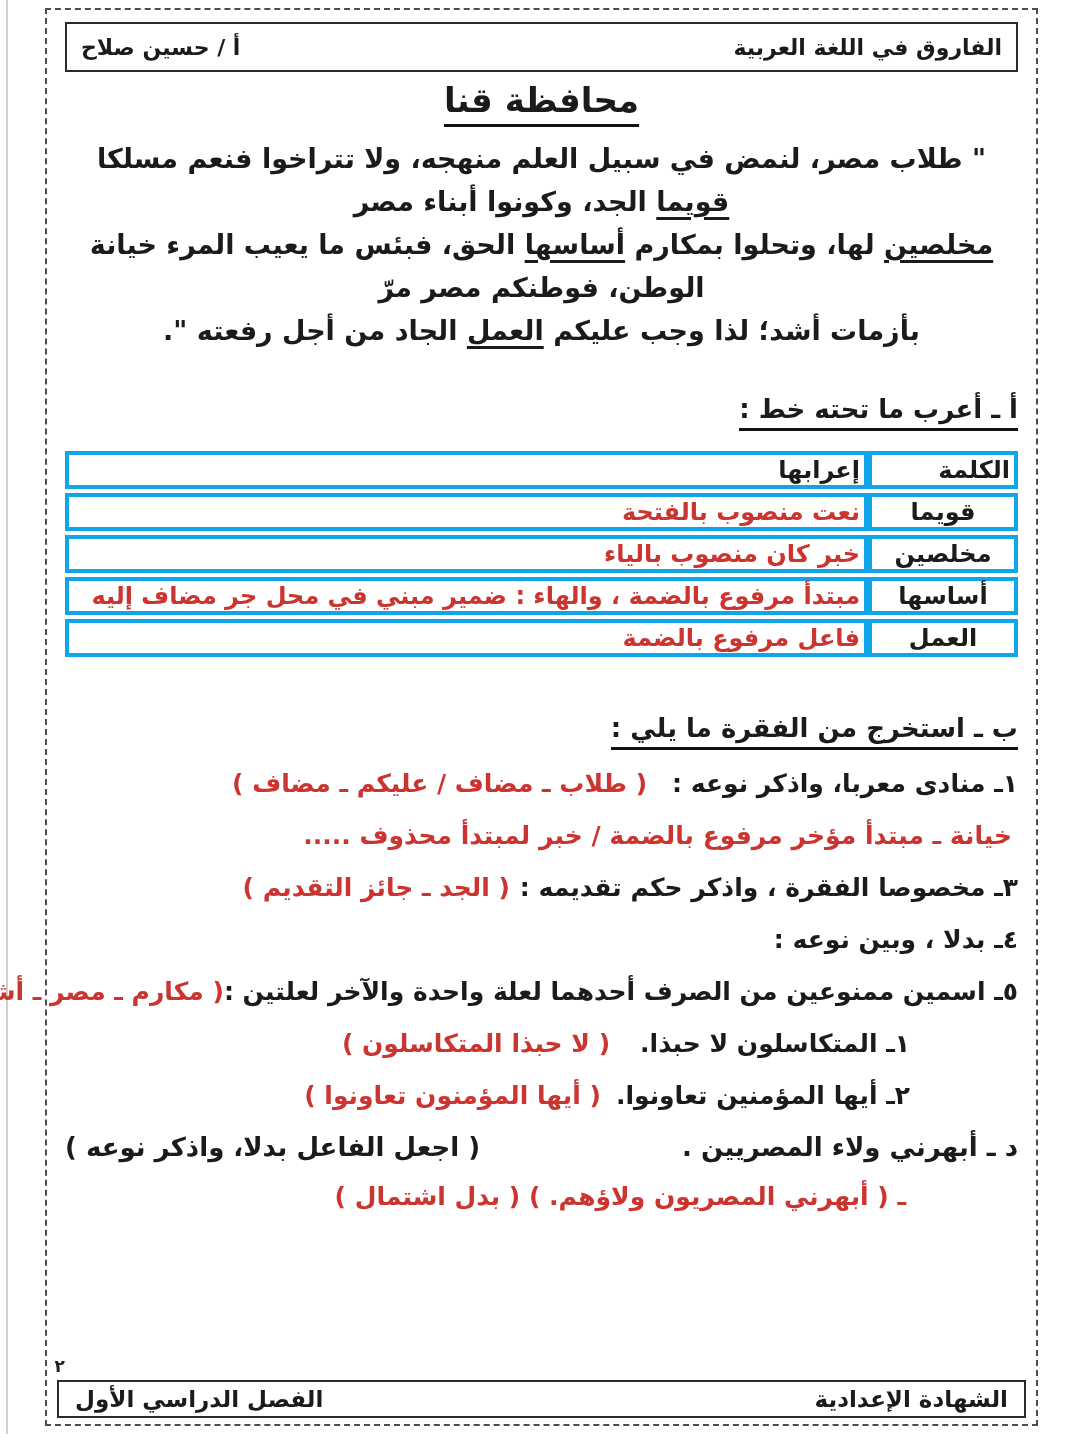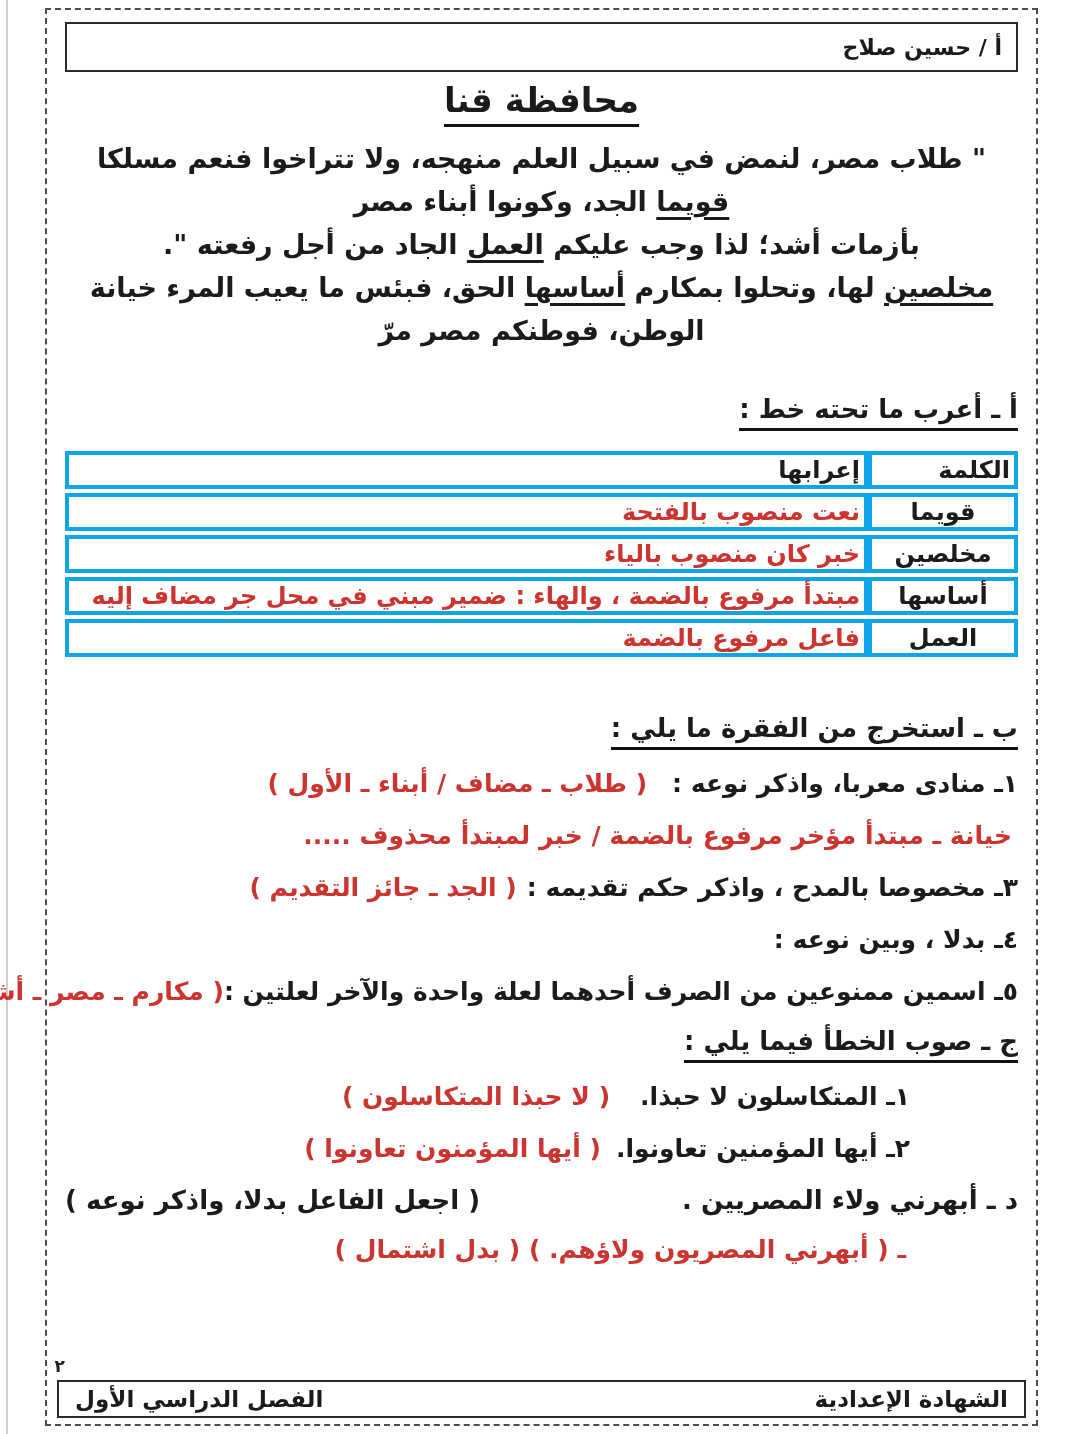--- a/index.html
+++ b/index.html
@@ -75,31 +75,32 @@
   }
 </style>
 </head>
 <body>
 
 <div class="page">
   <div class="edge-line"></div>
   <div class="frame">
 
     <div class="header-box">
+      <span>الفاروق في اللغة العربية</span>
       <span>أ / حسين صلاح</span>
     </div>
 
     <div class="doc-title">
       <span>محافظة قنا</span>
     </div>
 
     <div class="para">
       <div class="pline"><span>" طلاب مصر، لنمض في سبيل العلم منهجه، ولا تتراخوا فنعم مسلكا </span><span class="u">قويما</span><span> الجد، وكونوا أبناء مصر</span></div>
+      <div class="pline"><span class="u">مخلصين</span><span> لها، وتحلوا بمكارم </span><span class="u">أساسها</span><span> الحق، فبئس ما يعيب المرء خيانة الوطن، فوطنكم مصر مرّ</span></div>
       <div class="pline"><span>بأزمات أشد؛ لذا وجب عليكم </span><span class="u">العمل</span><span> الجاد من أجل رفعته ".</span></div>
-      <div class="pline"><span class="u">مخلصين</span><span> لها، وتحلوا بمكارم </span><span class="u">أساسها</span><span> الحق، فبئس ما يعيب المرء خيانة الوطن، فوطنكم مصر مرّ</span></div>
     </div>
 
     <div class="sec-head sh-a">
       <span>أ ـ أعرب ما تحته خط :</span>
     </div>
 
     <table class="parse">
       <tbody>
           <tr>
         <td class="wordH">الكلمة</td>
@@ -125,46 +126,43 @@
       </table>
 
     <div class="sec-head sh-b">
       <span>ب ـ استخرج من الفقرة ما يلي :</span>
     </div>
 
     <div class="items">
       <div class="item">
         <span class="k">١ـ منادى معربا، واذكر نوعه :</span>
         <span class="sp25"></span>
-        <span class="r">( طلاب ـ مضاف  /  أبناء ـ الأول )</span>
+        <span class="r">( طلاب ـ مضاف  /  عليكم ـ مضاف )</span>
       </div>
       <div class="item">
         <span class="sp6"></span>
         <span class="r">خيانة ـ مبتدأ مؤخر مرفوع بالضمة / خبر لمبتدأ محذوف .....</span>
 
       </div>
       <div class="item">
-        <span class="k">٣ـ مخصوصا بالمدح ، واذكر حكم تقديمه :</span>
+        <span class="k">٣ـ مخصوصا الفقرة ، واذكر حكم تقديمه :</span>
         <span class="sp10"></span>
         <span class="r">( الجد ـ جائز التقديم )</span>
       </div>
       <div class="item">
         <span class="k">٤ـ بدلا ، وبين نوعه :</span>
         <span class="sp225"></span>
       </div>
       <div class="item">
         <span class="k">٥ـ اسمين ممنوعين من الصرف أحدهما لعلة واحدة والآخر لعلتين  :</span>
         <span class="sp10"></span>
         <span class="r">( مكارم ـ مصر ـ أشد )</span>
       </div>
     </div>
 
-    <div class="sec-head sh-c">
-      <span>ج ـ صوب الخطأ فيما يلي :</span>
-    </div>
 
     <div class="items">
       <div class="item indented">
         <span class="k">١ـ المتكاسلون لا حبذا.</span>
         <span class="sp30"></span>
         <span class="r">( لا حبذا المتكاسلون )</span>
       </div>
       <div class="item indented">
         <span class="k">٢ـ أيها المؤمنين تعاونوا.</span>
         <span class="sp15"></span>

